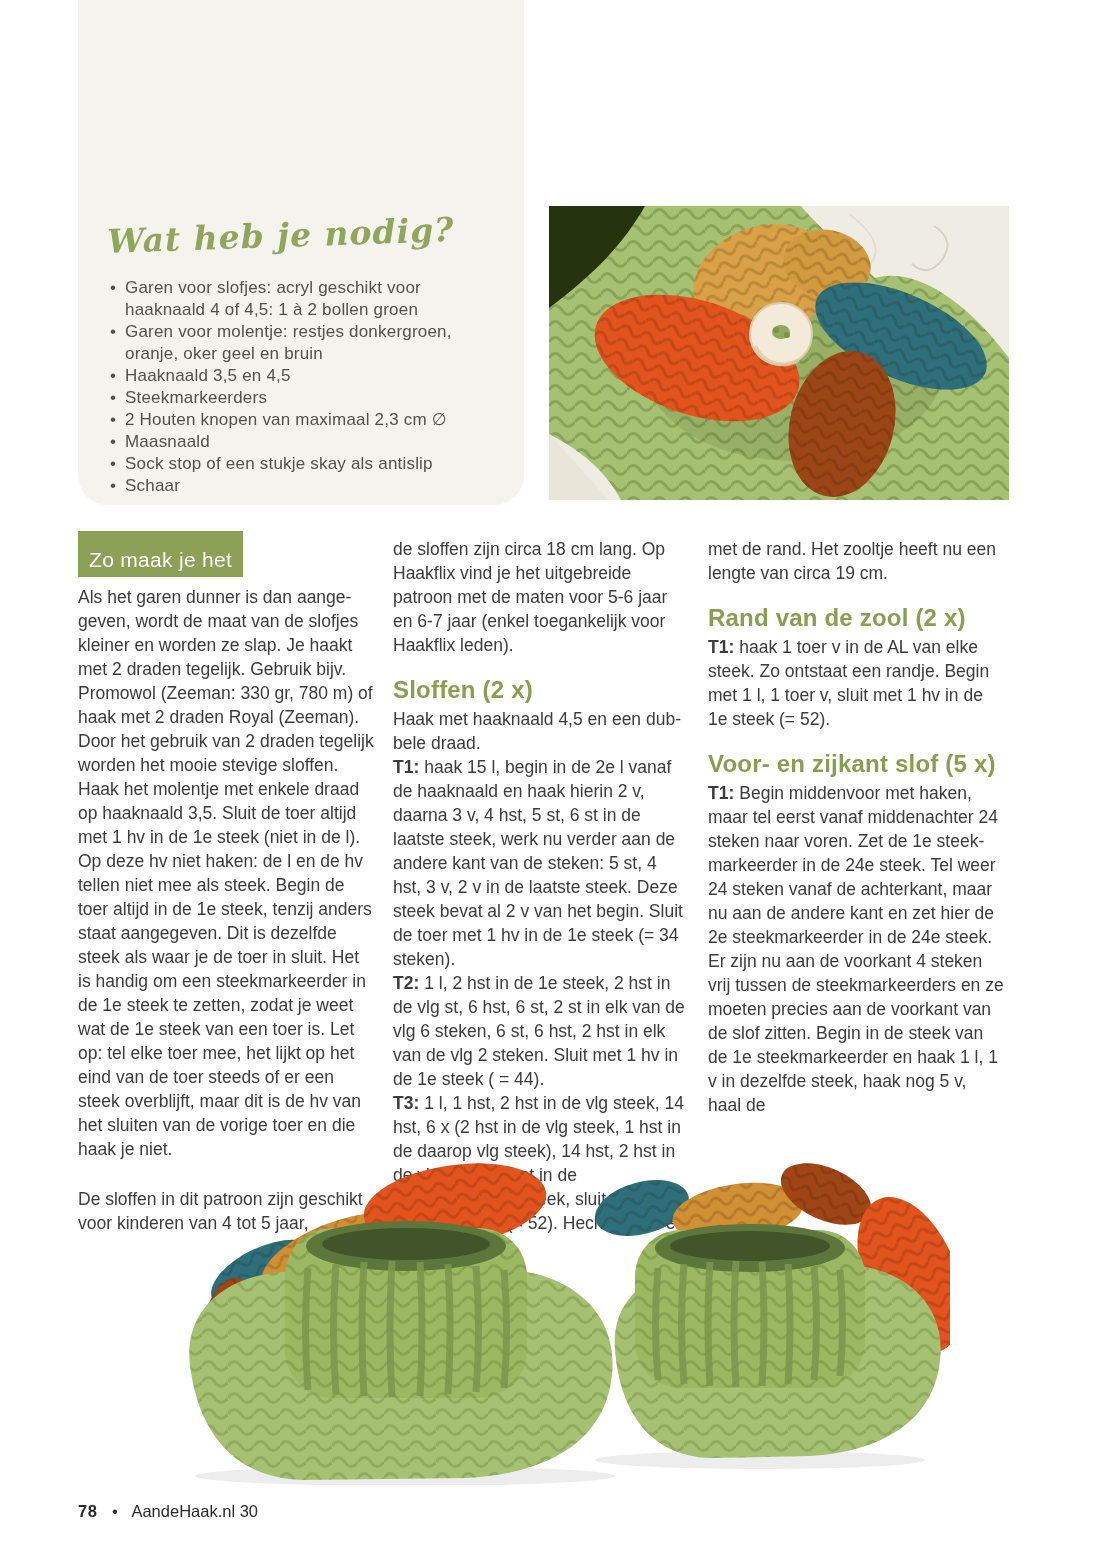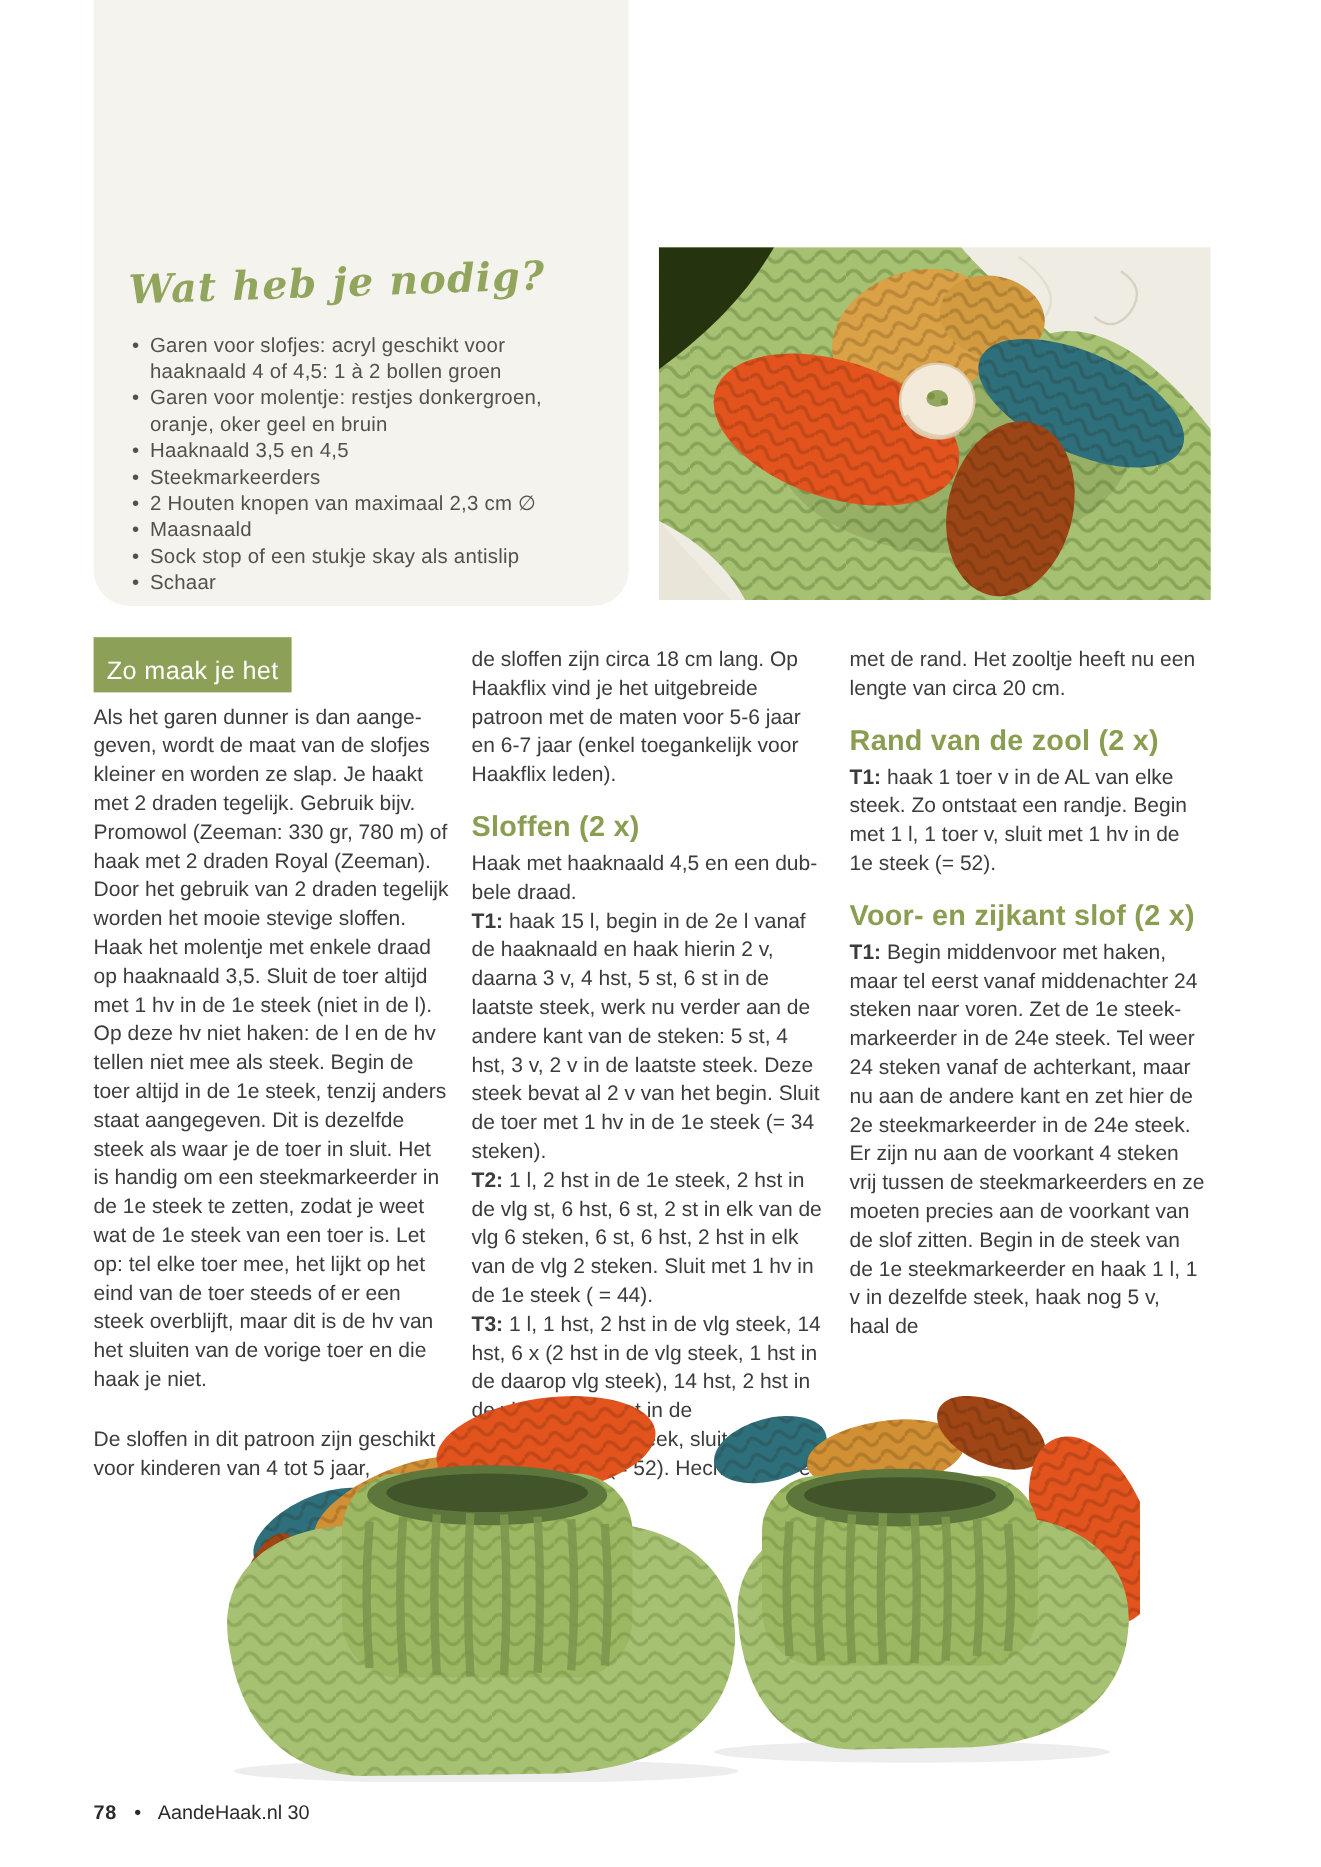--- a/index.html
+++ b/index.html
@@ -135,24 +135,24 @@
     </div>
     <div class="col col-2">
       <p>de sloffen zijn circa 18 cm lang. Op Haakflix vind je het uitgebreide patroon met de maten voor 5-6 jaar en 6-7 jaar (enkel toegankelijk voor Haakflix leden).</p>
       <h3 class="green-head">Sloffen (2 x)</h3>
       <p>Haak met haaknaald 4,5 en een dub­bele draad.</p>
       <p class="step"><b>T1:</b><span>haak 15 l, begin in de 2e l vanaf de haaknaald en haak hierin 2 v, daarna 3 v, 4 hst, 5 st, 6 st in de laatste steek, werk nu verder aan de andere kant van de steken: 5 st, 4 hst, 3 v, 2 v in de laatste steek. Deze steek bevat al 2 v van het begin. Sluit de toer met 1 hv in de 1e steek (= 34 steken).</span></p>
       <p class="step"><b>T2:</b><span>1 l, 2 hst in de 1e steek, 2 hst in de vlg st, 6 hst, 6 st, 2 st in elk van de vlg 6 steken, 6 st, 6 hst, 2 hst in elk van de vlg 2 steken. Sluit met 1 hv in de 1e steek ( = 44).</span></p>
       <p class="step"><b>T3:</b><span>1 l, 1 hst, 2 hst in de vlg steek, 14 hst, 6 x (2 hst in de vlg steek, 1 hst in de daarop vlg steek), 14 hst, 2 hst in de vlg steek, 1 hst in de daaropvolgen­de steek, sluit met 1 hv in de 1e steek (= 52). Hecht niet af en ga zo verder</span></p>
     </div>
     <div class="col col-3">
-      <p>met de rand. Het zooltje heeft nu een lengte van circa 20 cm.</p>
+      <p>met de rand. Het zooltje heeft nu een lengte van circa 19 cm.</p>
       <h3 class="green-head">Rand van de zool (2 x)</h3>
       <p class="step"><b>T1:</b><span>haak 1 toer v in de AL van elke steek. Zo ontstaat een randje. Begin met 1 l, 1 toer v, sluit met 1 hv in de 1e steek (= 52).</span></p>
-      <h3 class="green-head">Voor- en zijkant slof (2 x)</h3>
+      <h3 class="green-head">Voor- en zijkant slof (5 x)</h3>
       <p class="step"><b>T1:</b><span>Begin middenvoor met haken, maar tel eerst vanaf middenachter 24 steken naar voren. Zet de 1e steek­markeerder in de 24e steek. Tel weer 24 steken vanaf de achterkant, maar nu aan de andere kant en zet hier de 2e steekmarkeerder in de 24e steek. Er zijn nu aan de voorkant 4 steken vrij tussen de steekmarkeerders en ze moeten precies aan de voorkant van de slof zitten. Begin in de steek van de 1e steekmarkeerder en haak 1 l, 1 v in dezelfde steek, haak nog 5 v, haal de</span></p>
     </div>
   </div>
 
   <div class="photo-bottom" role="img" aria-label="Twee groene gehaakte sloffen gezien vanaf de achterkant">
     <svg viewBox="0 0 800 335" preserveAspectRatio="none">
       <defs>
         <pattern id="knit2" width="26" height="16" patternUnits="userSpaceOnUse">
           <path d="M0,8 q6,-9 13,0 q6,9 13,0" fill="none" stroke="rgba(90,120,45,0.30)" stroke-width="3"></path>
         </pattern>

